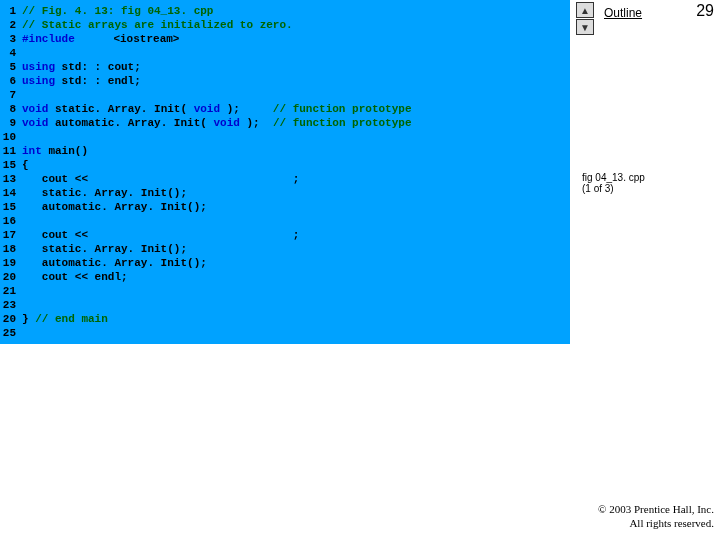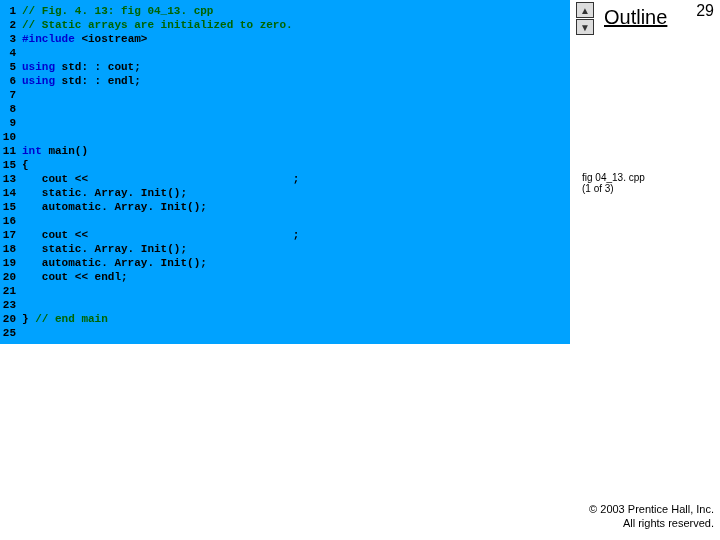--- a/index.html
+++ b/index.html
@@ -31,21 +31,21 @@
     font-weight: bold;
     flex-shrink: 0;
   }
   .code {
     color: #000;
     font-weight: bold;
   }
   .comment { color: #006400; margin-top: 46px; }
   .keyword { color: #0000cd; text-align: center; }
   .preproc { color: #0000cd; }
-  .angled { color: #000; }
+  .angled { color: #000; margin-left: 32px; }
   .right-col {
     position: absolute;
     right: 0;
     top: 0;
     width: 150px;
     height: 540px;
   }
   .arrows {
     position: absolute;
     left: 6px;
@@ -63,21 +63,21 @@
     align-items: center;
     justify-content: center;
     font-size: 10px;
     color: #333;
     cursor: pointer;
   }
   .outline-label {
     position: absolute;
     left: 34px;
     top: 6px;
-    font-size: 20px;
+    font-size: 12px;
     color: #000;
     text-decoration: underline;
   }
   .page-num {
     position: absolute;
     right: 6px;
     top: 2px;
     font-size: 16px;
     color: #000;
   }
@@ -91,35 +91,36 @@
     width: 130px;
   }
   .copyright {
     position: absolute;
     right: 6px;
     bottom: 10px;
     font-size: 11px;
     color: #000;
     text-align: right;
     line-height: 14px;
+    font-family: Liberation Serif, serif;
   }
 </style>
 </head>
 <body>
 
 <div class="code-area" id="code-container">
     <div class="code-line"><span class="lineno">1</span><span class="code"><span class="comment">// Fig. 4. 13: fig 04_13. cpp</span></span></div>
     <div class="code-line"><span class="lineno">2</span><span class="code"><span class="comment">// Static arrays are initialized to zero.</span></span></div>
     <div class="code-line"><span class="lineno">3</span><span class="code"><span class="preproc">#include </span><span class="angled">&lt;iostream&gt;</span></span></div>
     <div class="code-line"><span class="lineno">4</span><span class="code"></span></div>
     <div class="code-line"><span class="lineno">5</span><span class="code"><span class="keyword">using </span><span>std: : cout;</span></span></div>
     <div class="code-line"><span class="lineno">6</span><span class="code"><span class="keyword">using </span><span>std: : endl;</span></span></div>
     <div class="code-line"><span class="lineno">7</span><span class="code"></span></div>
-    <div class="code-line"><span class="lineno">8</span></div>
-    <div class="code-line"><span class="lineno">9</span></div>
+    <div class="code-line"><span class="lineno">8</span><span class="code"><span class="keyword">void </span><span>static. Array. Init( </span><span class="keyword">void</span><span> );     </span><span class="comment">// function prototype</span></span></div>
+    <div class="code-line"><span class="lineno">9</span><span class="code"><span class="keyword">void </span><span>automatic. Array. Init( </span><span class="keyword">void</span><span> );  </span><span class="comment">// function prototype</span></span></div>
     <div class="code-line"><span class="lineno">10</span><span class="code"></span></div>
     <div class="code-line"><span class="lineno">11</span><span class="code"><span class="keyword">int </span><span>main()</span></span></div>
     <div class="code-line"><span class="lineno">15</span><span class="code"><span>{</span></span></div>
     <div class="code-line"><span class="lineno">13</span><span class="code"><span>   cout &lt;&lt;                               ;</span></span></div>
     <div class="code-line"><span class="lineno">14</span><span class="code"><span>   static. Array. Init();</span></span></div>
     <div class="code-line"><span class="lineno">15</span><span class="code"><span>   automatic. Array. Init();</span></span></div>
     <div class="code-line"><span class="lineno">16</span><span class="code"></span></div>
     <div class="code-line"><span class="lineno">17</span><span class="code"><span>   cout &lt;&lt;                               ;</span></span></div>
     <div class="code-line"><span class="lineno">18</span><span class="code"><span>   static. Array. Init();</span></span></div>
     <div class="code-line"><span class="lineno">19</span><span class="code"><span>   automatic. Array. Init();</span></span></div>

